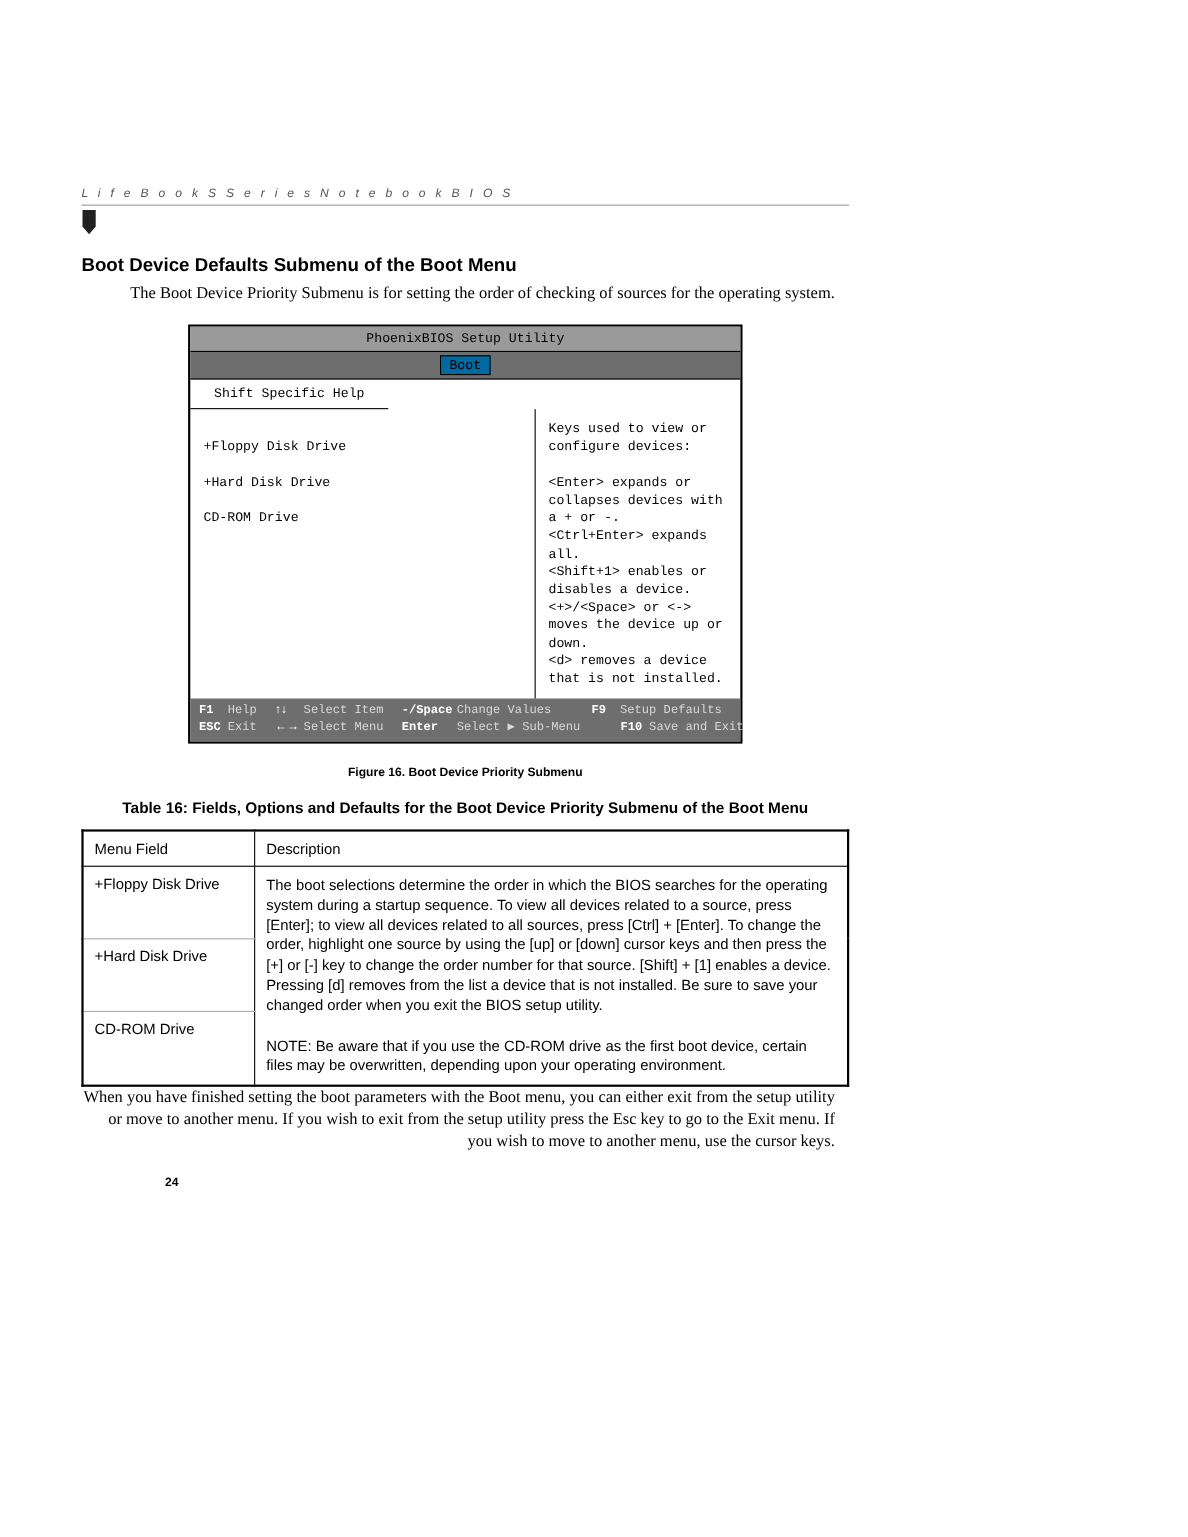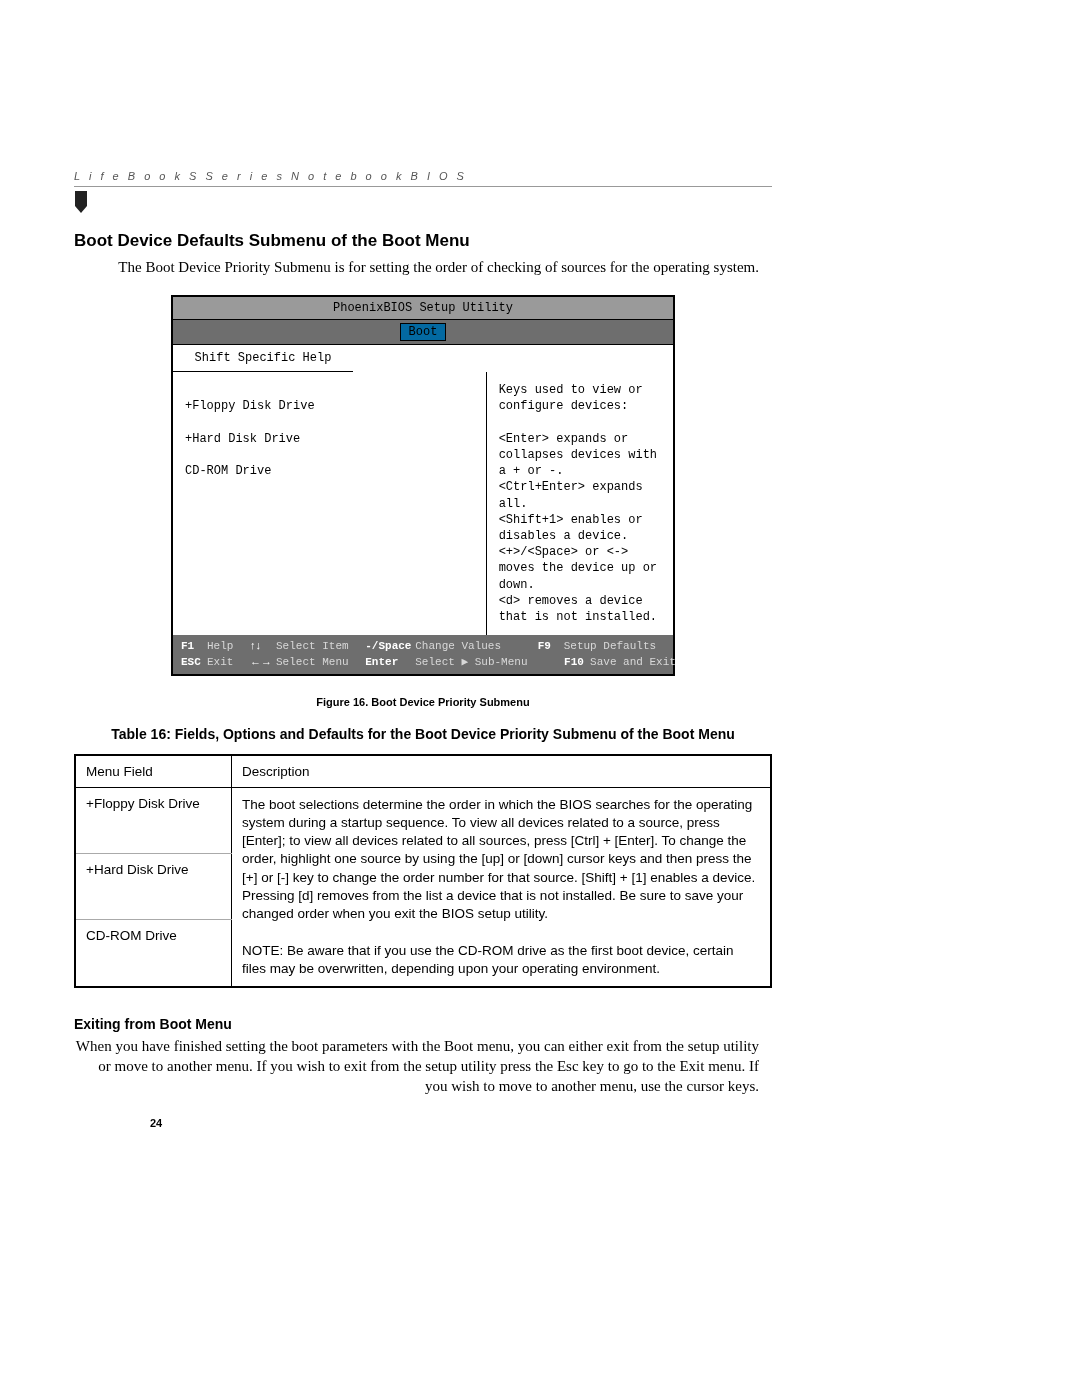--- a/index.html
+++ b/index.html
@@ -255,17 +255,16 @@
       </tr>
       <tr>
         <td class="c1">+Hard Disk Drive</td>
       </tr>
       <tr>
         <td class="c1 last">CD-ROM Drive</td>
       </tr>
     </tbody>
   </table>
 
-  <h3 class="sub">Exiting from Boot Menu</h3>
   <p class="body">When you have finished setting the boot parameters with the Boot menu, you can either exit from the setup utility or move to another menu. If you wish to exit from the setup utility press the Esc key to go to the Exit menu. If you wish to move to another menu, use the cursor keys.</p>
 
   <div class="page-number">24</div>
 </div>
 
 </body></html>

